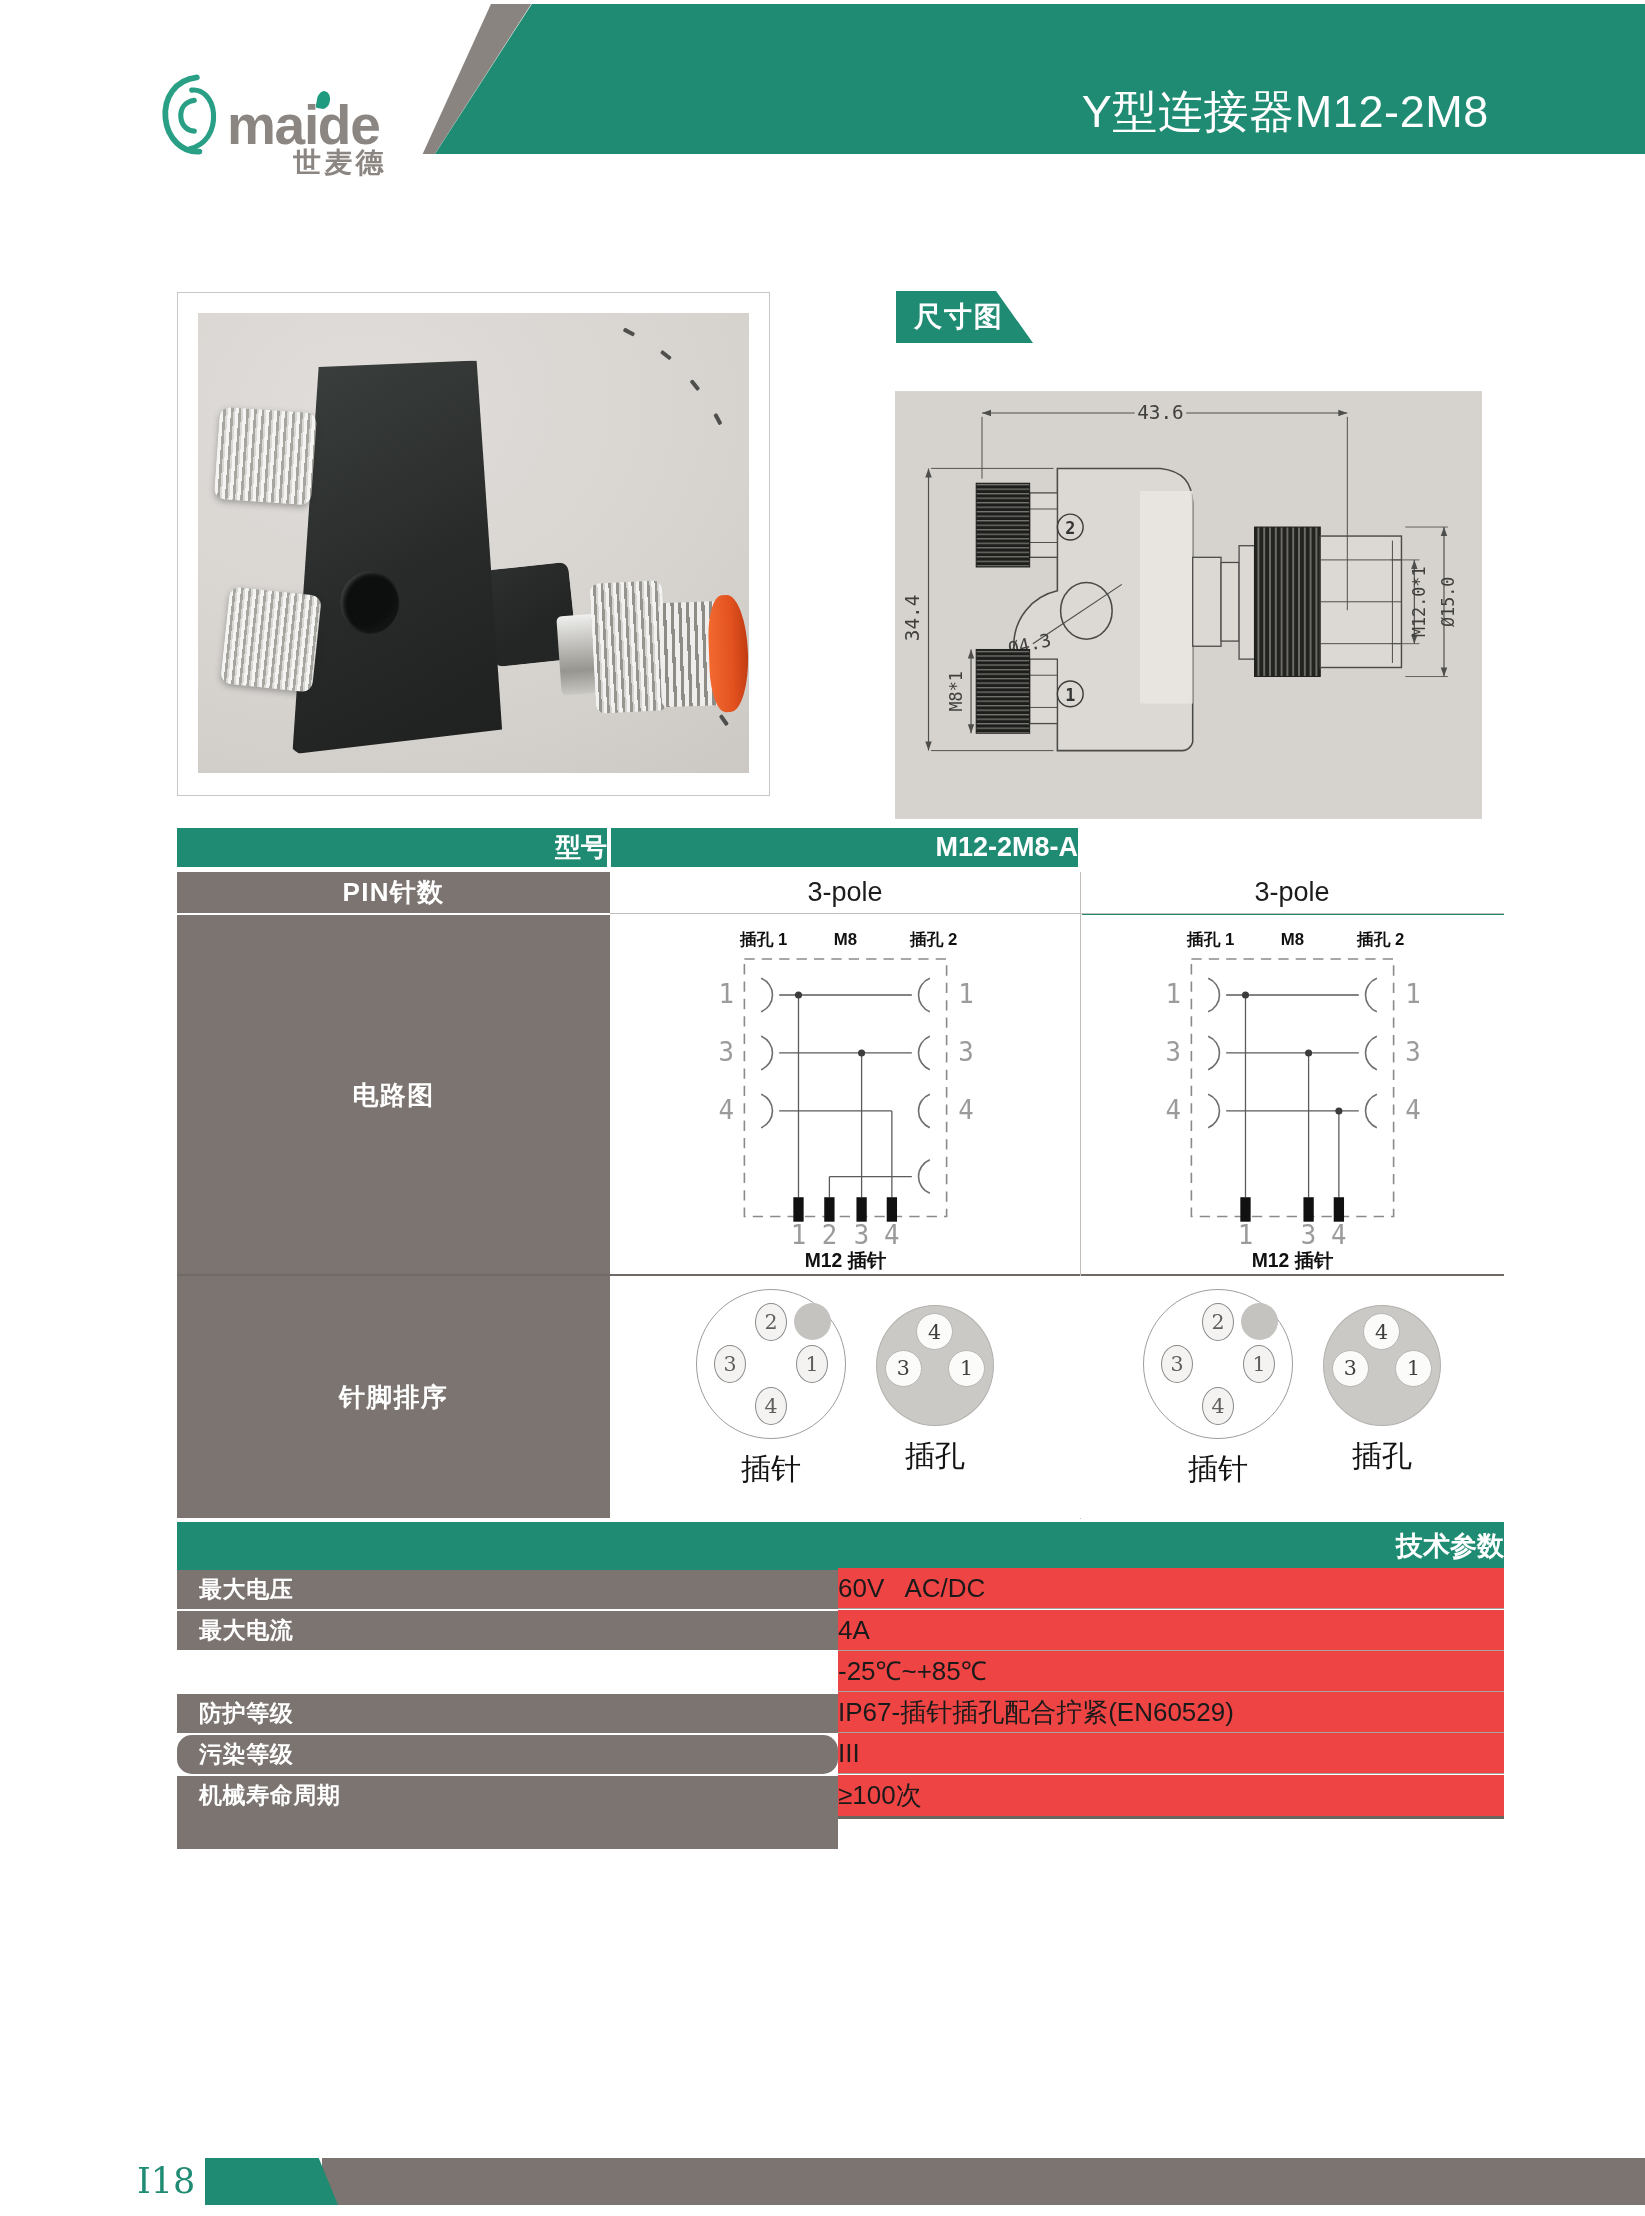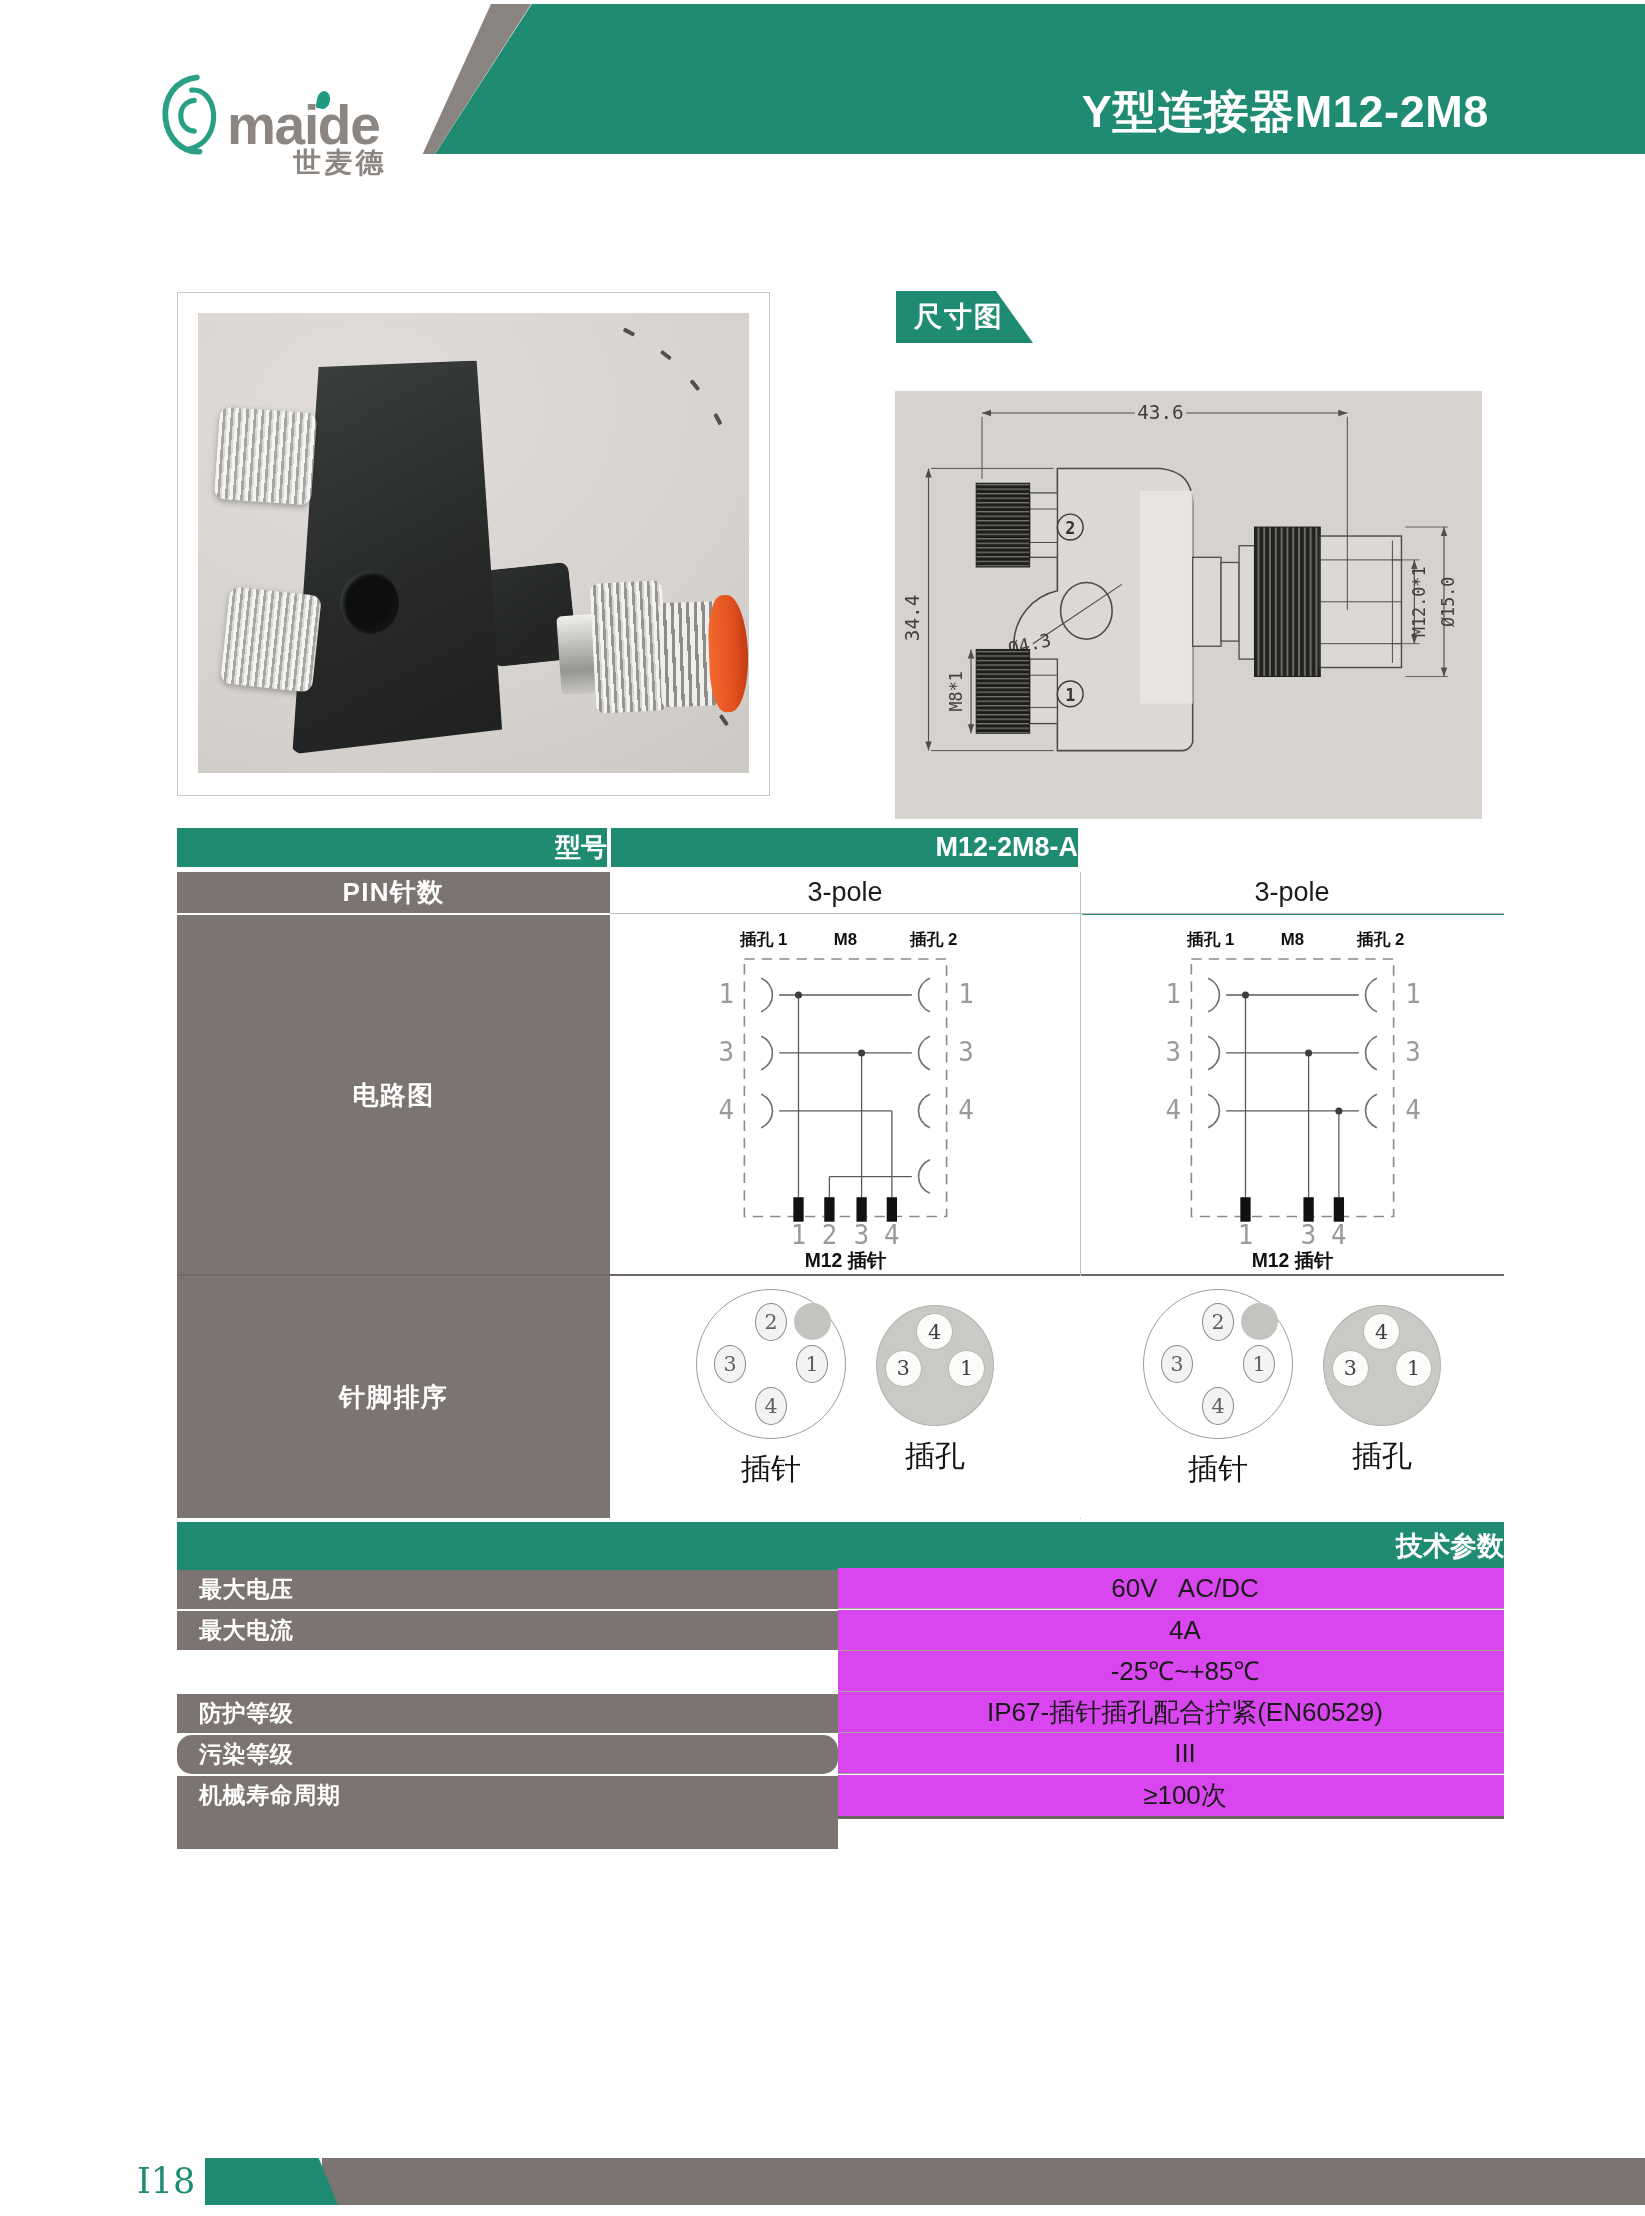--- a/index.html
+++ b/index.html
@@ -6,21 +6,21 @@
   .page{position:relative;width:1646px;height:2216px;background:#ffffff;overflow:hidden;
         font-family:"Liberation Sans", sans-serif;}
   .abs{position:absolute;box-sizing:border-box;}
 
   
   .banner-gray{left:419px;top:3.9px;width:122px;height:150px;background:#8a8480;
     clip-path:polygon(59% 0,92% 0,13% 100%,3% 100%);}
   .banner{left:435px;top:3.9px;width:1211px;height:150px;background:#1f8b72;
     clip-path:polygon(8% 0,100% 0,100% 100%,0 100%);}
   .banner-title{position:absolute;right:157px;bottom:11.6px;color:#ffffff;
-    font-size:45px;font-weight:bold;letter-spacing:0.6px;white-space:nowrap;text-align:right;}
+    font-size:45px;font-weight:normal;letter-spacing:0.6px;white-space:nowrap;text-align:right;}
   .logo{left:161px;top:72px;width:271px;height:110px;}
   .brand-en{position:absolute;left:66px;top:26px;font-size:55px;font-weight:bold;
     color:#8b8681;letter-spacing:-1.3px;line-height:1;}
   .brand-dot{position:absolute;left:156px;top:19.3px;width:13px;height:18px;background:#1f9b80;
     border-radius:60% 60% 60% 15%;transform:rotate(10deg);}
   .brand-cn{position:absolute;left:132px;top:77px;font-size:28px;font-weight:bold;
     color:#8b8681;letter-spacing:3.2px;line-height:1;}
 
   
   .photo-box{left:177px;top:292px;width:593px;height:504px;background:#ffffff;
@@ -83,22 +83,22 @@
     background:#cbc9c6;}
   .fpin{position:absolute;width:35px;height:35px;border:1.3px solid #b7b5b3;border-radius:50%;
     background:#fbfbfa;color:#3f3f3f;font-family:"DejaVu Serif",serif;font-size:20.6px;
     display:flex;align-items:center;justify-content:center;}
   .fpin.top{left:39px;top:7.7px;} .fpin.left{left:7.7px;top:44px;} .fpin.right{left:71px;top:44px;}
   .pcap{margin-top:10.3px;font-family:"Liberation Serif",serif;font-size:30px;color:#141414;}
 
   
   .spec-label{background:#7b7470;color:#fff;font-weight:bold;font-size:23px;
     padding-left:22px;line-height:39px;letter-spacing:0.6px;}
-  .spec-value{background:#d946ef;color:#1a1a1a;font-size:26px;padding-left:28px;line-height:41px;
-    white-space:pre;text-align:center;}
+  .spec-value{background:#ef4444;color:#1a1a1a;font-size:26px;line-height:41px;
+    white-space:pre;}
 
   
   .footer-num{left:137px;top:2161px;font-family:"DejaVu Serif",serif;font-size:35px;color:#1f8b73;}
   .footer-gray{left:322px;top:2158px;width:1323px;height:47px;background:#7b7470;}
   .footer-teal{left:205px;top:2158px;width:133px;height:47px;background:#1f8b72;
     clip-path:polygon(0 0,85.5% 0,100% 100%,0 100%);}
 
   svg text{font-family:"DejaVu Sans Mono",monospace;}
   svg .cjk{font-family:"Liberation Sans",sans-serif;}
 </style>

